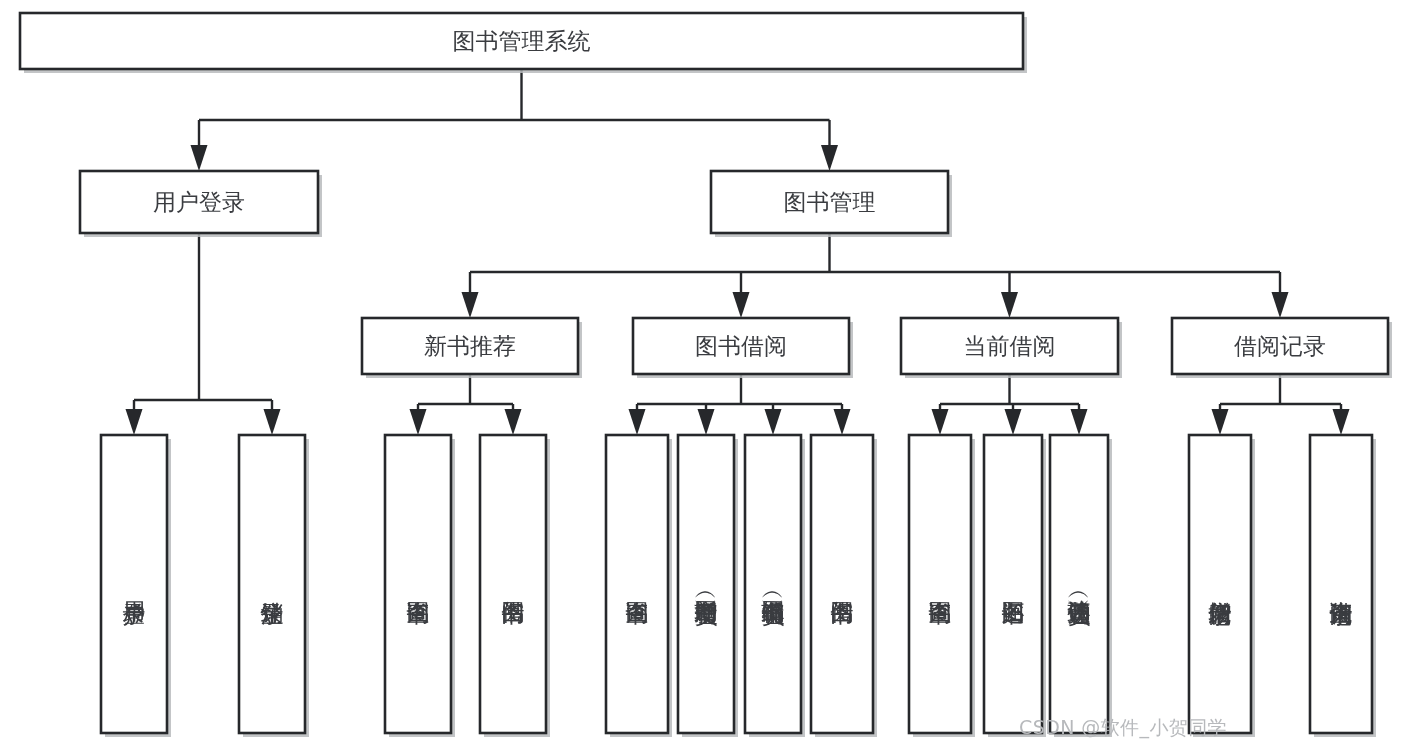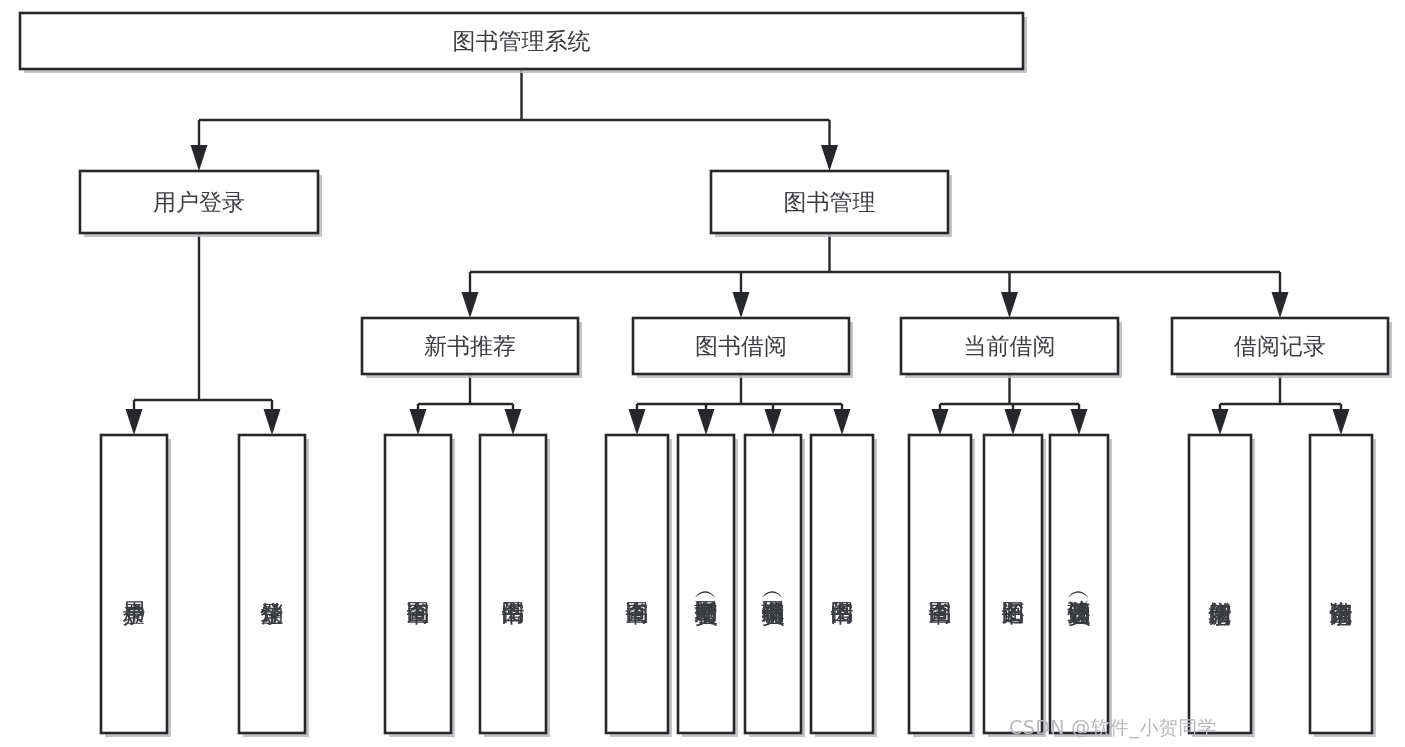--- a/index.html
+++ b/index.html
@@ -60,21 +60,21 @@
     font-size: 23px;
     line-height: 1.18;
     letter-spacing: 0.5px;
     writing-mode: vertical-rl;
     text-orientation: upright;
     white-space: normal;
     pointer-events: none;
   }
   .watermark {
     position: absolute;
-    right: 14px;
+    right: 4px;
     bottom: 6px;
     color: #b7b9bc;
     font-family: "DejaVu Sans", "Liberation Sans", sans-serif;
     font-size: 19px;
     letter-spacing: 0.4px;
     white-space: nowrap;
   }
 </style>
 </head>
 <body>

